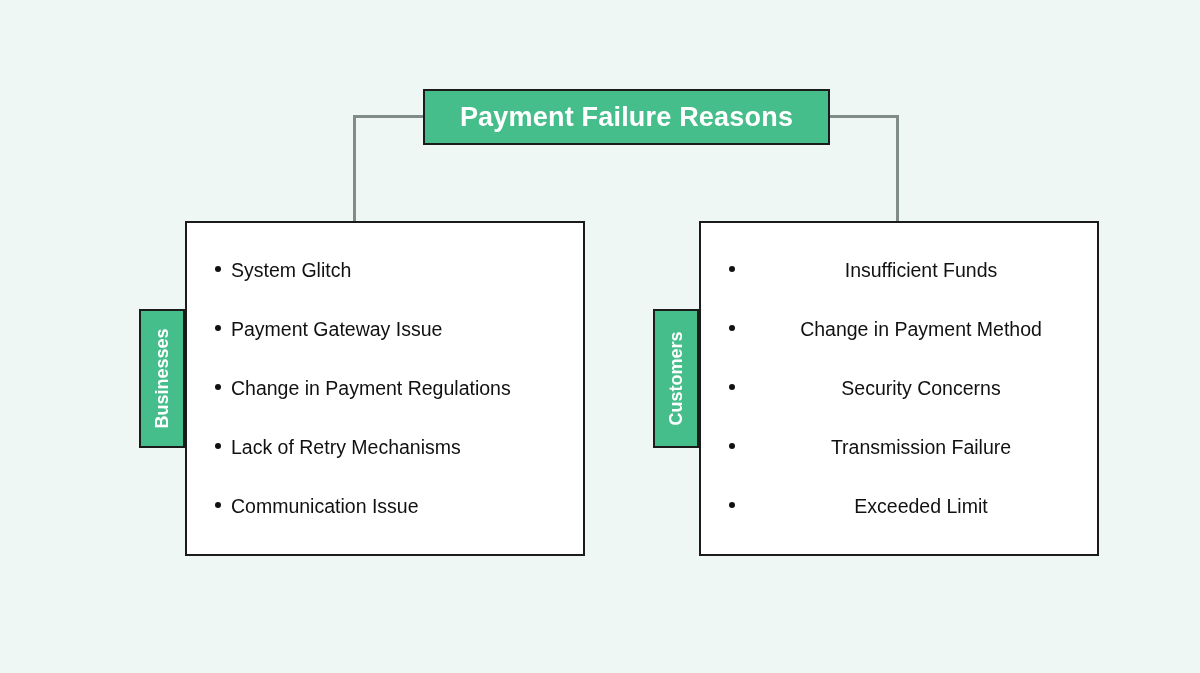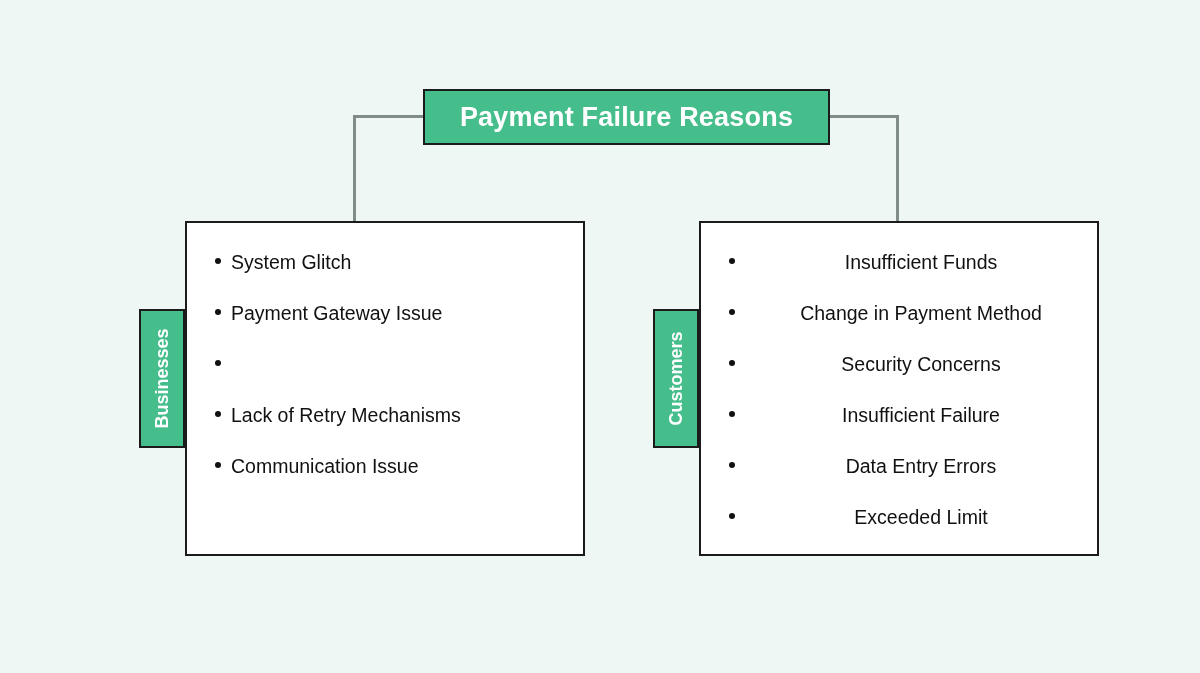--- a/index.html
+++ b/index.html
@@ -94,20 +94,21 @@
     margin: 0;
     padding: 30px 0 0 44px;
   }
   .panel-list li {
     position: relative;
     font-size: 19.5px;
     color: #111111;
     line-height: 1;
     height: 51px;
     white-space: nowrap;
+    margin-top: 8px;
   }
   .panel-list li .bullet {
     position: absolute;
     left: -16px;
     top: 5px;
     width: 6px;
     height: 6px;
     border-radius: 50%;
     background: #111111;
   }
@@ -159,20 +160,21 @@
       <li>
         <span class="bullet"></span>
         <span class="item-label">System Glitch</span>
       </li>
       <li>
         <span class="bullet"></span>
         <span class="item-label">Payment Gateway Issue</span>
       </li>
       <li>
         <span class="bullet"></span>
+        <span class="item-label">Change in Payment Regulations</span>
       </li>
       <li>
         <span class="bullet"></span>
         <span class="item-label">Lack of Retry Mechanisms</span>
       </li>
       <li>
         <span class="bullet"></span>
         <span class="item-label">Communication Issue</span>
       </li>
     </ul>
@@ -187,25 +189,21 @@
       <li>
         <span class="bullet"></span>
         <span class="item-label">Change in Payment Method</span>
       </li>
       <li>
         <span class="bullet"></span>
         <span class="item-label">Security Concerns</span>
       </li>
       <li>
         <span class="bullet"></span>
-        <span class="item-label">Insufficient Failure</span>
-      </li>
-      <li>
-        <span class="bullet"></span>
-        <span class="item-label">Data Entry Errors</span>
+        <span class="item-label">Transmission Failure</span>
       </li>
       <li>
         <span class="bullet"></span>
         <span class="item-label">Exceeded Limit</span>
       </li>
     </ul>
   </div>
 
   <div class="tab tab-left">
     <span class="tab-text">Businesses</span>

